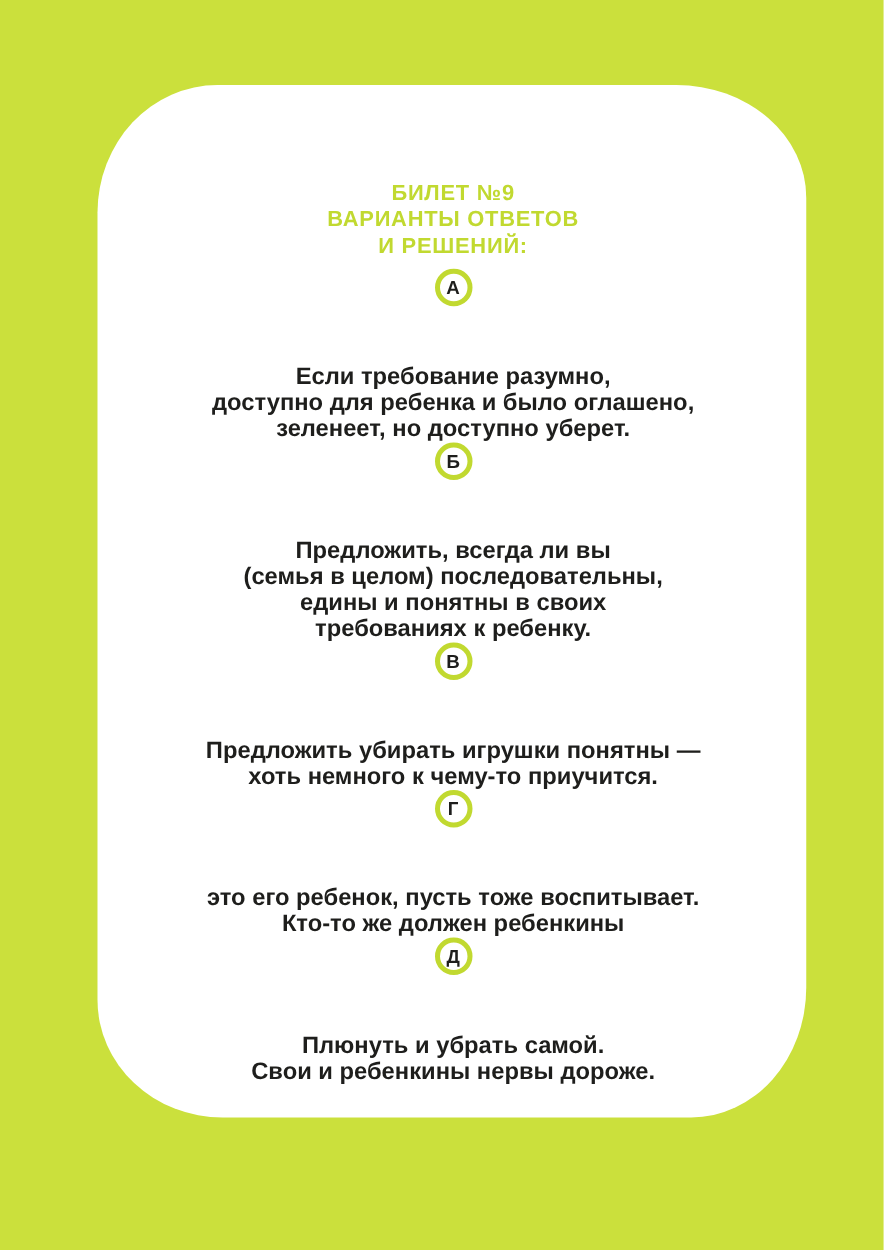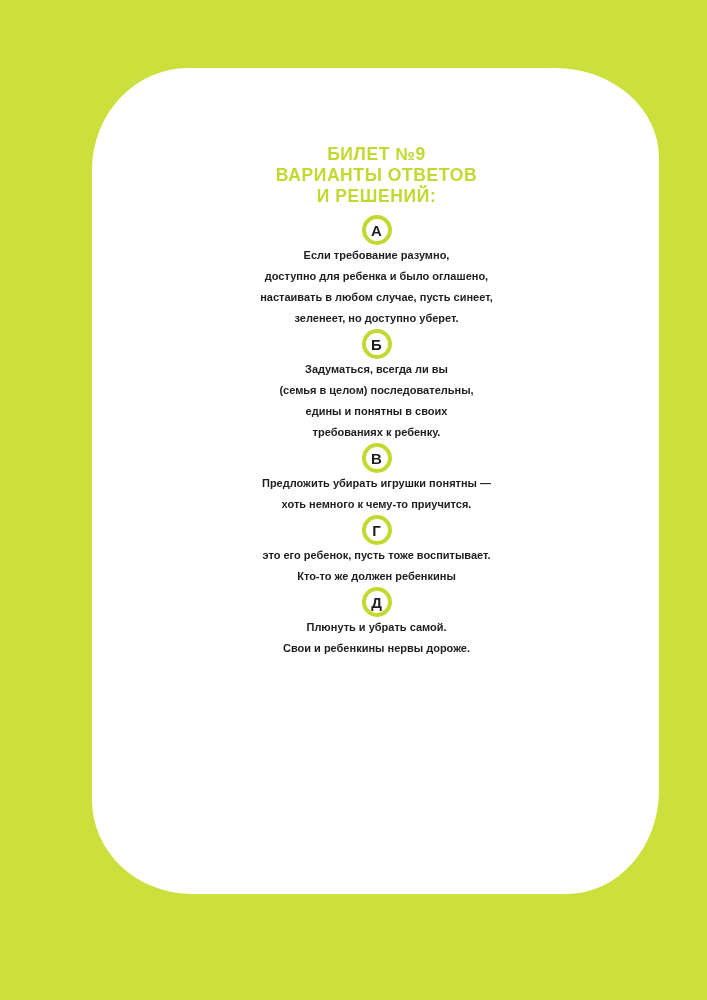--- a/index.html
+++ b/index.html
@@ -15,21 +15,21 @@
     background:#fff;
     overflow:hidden;
   }
   .screen{
     position:relative;
     width:707px;height:1000px;
     background:var(--bg);
   }
   .card{
     position:absolute;
-    left:92px;top:68px;
+    left:78px;top:68px;
     width:567px;height:826px;
     background:var(--card);
     border-radius:96px 104px 92px 100px / 102px 90px 104px 94px;
     padding:76px 40px 0 42px;
     text-align:center;
   }
   .card-title{
     color:var(--accent);
     font-weight:bold;
     font-size:17.5px;
@@ -49,22 +49,23 @@
   }
   .badge-letter{
     color:var(--ink);
     font-weight:bold;
     font-size:15px;
     line-height:1;
   }
   .option-text{
     color:var(--ink);
     font-weight:bold;
-    font-size:11px;
+    font-size:19px;
     line-height:21px;
+    margin-top:46px;
   }
 </style>
 </head>
 <body>
 
 <div class="screen">
   <div class="card">
 
     <div class="card-title">
       <div>БИЛЕТ №9</div>
@@ -73,31 +74,30 @@
     </div>
 
     <div>
   <div class="option">
     <div class="badge">
       <span class="badge-letter">А</span>
     </div>
     <div class="option-text">
             <div>Если требование разумно,</div>
             <div>доступно для ребенка и было оглашено,</div>
-            <div>настаивать в любом случае, пусть синеет,</div>
             <div>зеленеет, но доступно уберет.</div>
           </div>
   </div>
 
   <div class="option">
     <div class="badge">
       <span class="badge-letter">Б</span>
     </div>
     <div class="option-text">
-            <div>Задуматься, всегда ли вы</div>
+            <div>Предложить, всегда ли вы</div>
             <div>(семья в целом) последовательны,</div>
             <div>едины и понятны в своих</div>
             <div>требованиях к ребенку.</div>
           </div>
   </div>
 
   <div class="option">
     <div class="badge">
       <span class="badge-letter">В</span>
     </div>

